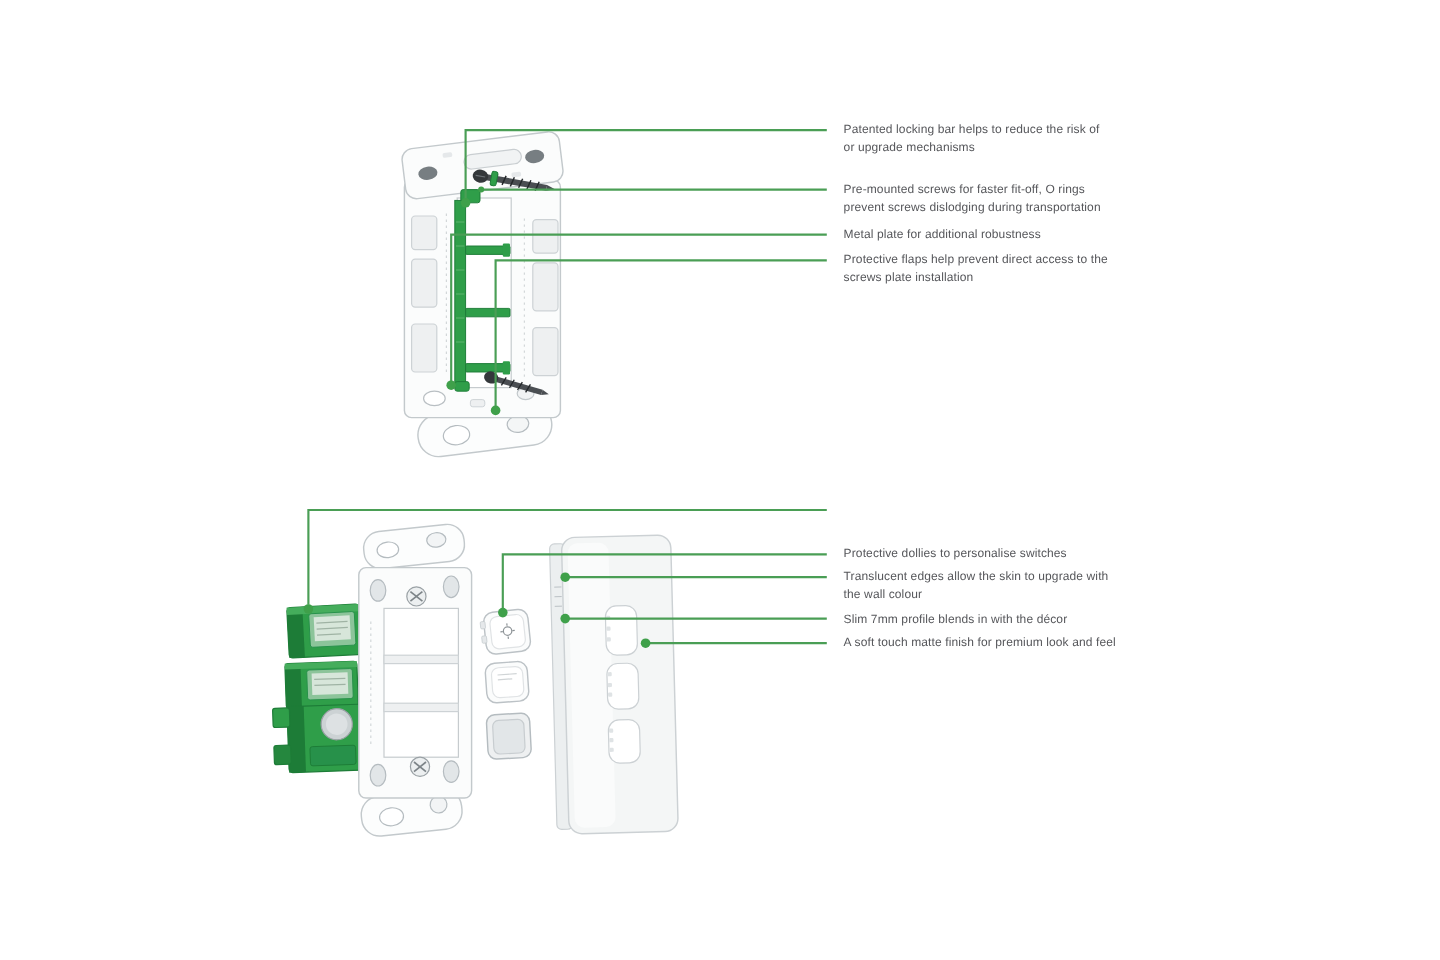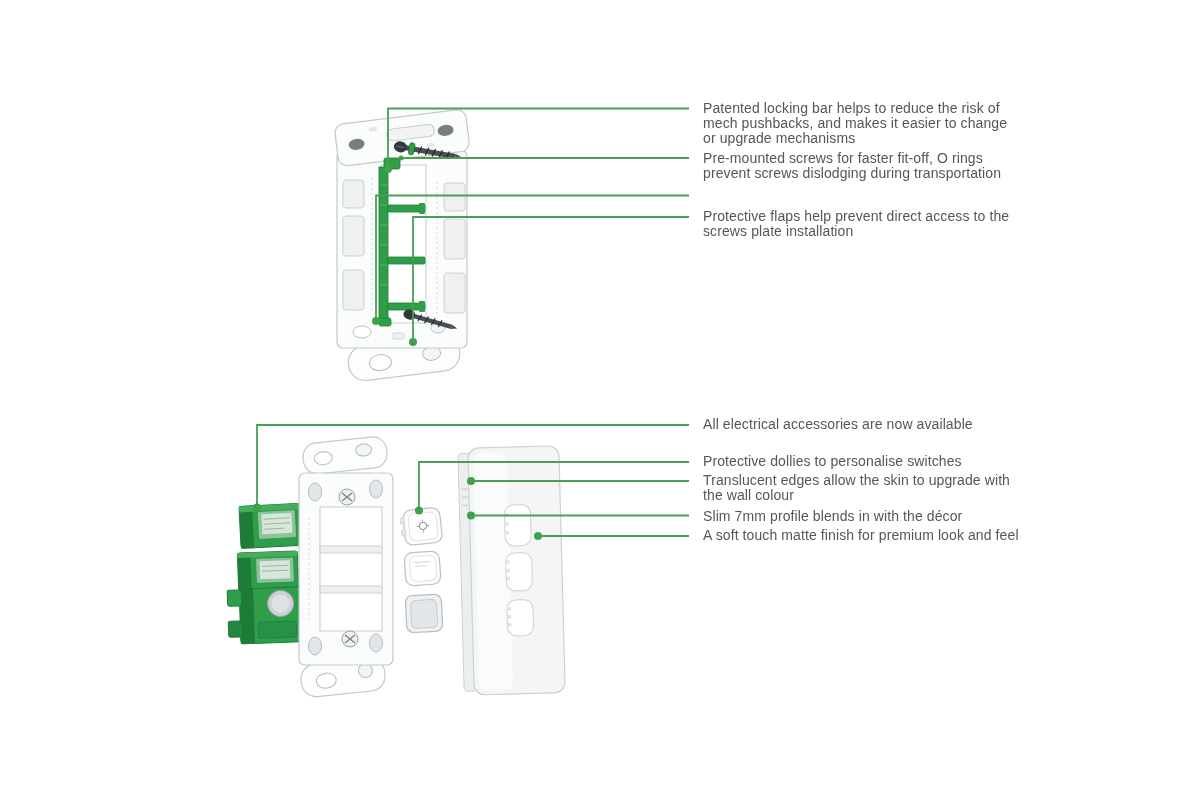--- a/index.html
+++ b/index.html
@@ -1,20 +1,20 @@
 <!DOCTYPE html>
 <html><head>
 <meta charset="utf-8">
 <style>
   html,body{margin:0;padding:0;background:#ffffff;}
   .canvas{position:relative;width:1200px;height:800px;background:#ffffff;overflow:hidden;
           font-family:"Liberation Sans","DejaVu Sans",sans-serif;}
   .art{position:absolute;left:0;top:0;}
   .note{position:absolute;left:703px;width:310px;color:#55565a;
-        font-size:14px;line-height:15px;letter-spacing:.1px;}
+        font-size:10px;line-height:15px;letter-spacing:.1px;}
   .ln{white-space:nowrap;}
 </style>
 </head>
 <body>
 
 <div class="canvas">
 
 <svg class="art" width="1200" height="800" viewBox="0 0 1200 800">
 
   <g>
@@ -251,34 +251,35 @@
     <circle cx="257" cy="507.5" r="4"></circle>
     <circle cx="419" cy="510.5" r="4"></circle>
     <circle cx="471" cy="481" r="4"></circle>
     <circle cx="471" cy="515.5" r="4"></circle>
     <circle cx="538" cy="536" r="4"></circle>
   </g>
 </svg>
 
   <div class="note" style="top:101px">
     <div class="ln">Patented locking bar helps to reduce the risk of</div>
-    <div class="ln">mech pushbacks, and makes it easier to change</div>
     <div class="ln">or upgrade mechanisms</div>
   </div>
   <div class="note" style="top:151px">
     <div class="ln">Pre-mounted screws for faster fit-off, O rings</div>
     <div class="ln">prevent screws dislodging during transportation</div>
   </div>
+  <div class="note" style="top:188px">
+    <div class="ln">Metal plate for additional robustness</div>
+  </div>
   <div class="note" style="top:209px">
     <div class="ln">Protective flaps help prevent direct access to the</div>
     <div class="ln">screws plate installation</div>
   </div>
 
   <div class="note" style="top:417px">
-    <div class="ln">All electrical accessories are now available</div>
   </div>
   <div class="note" style="top:454px">
     <div class="ln">Protective dollies to personalise switches</div>
   </div>
   <div class="note" style="top:473px">
     <div class="ln">Translucent edges allow the skin to upgrade with</div>
     <div class="ln">the wall colour</div>
   </div>
   <div class="note" style="top:509px">
     <div class="ln">Slim 7mm profile blends in with the décor</div>

